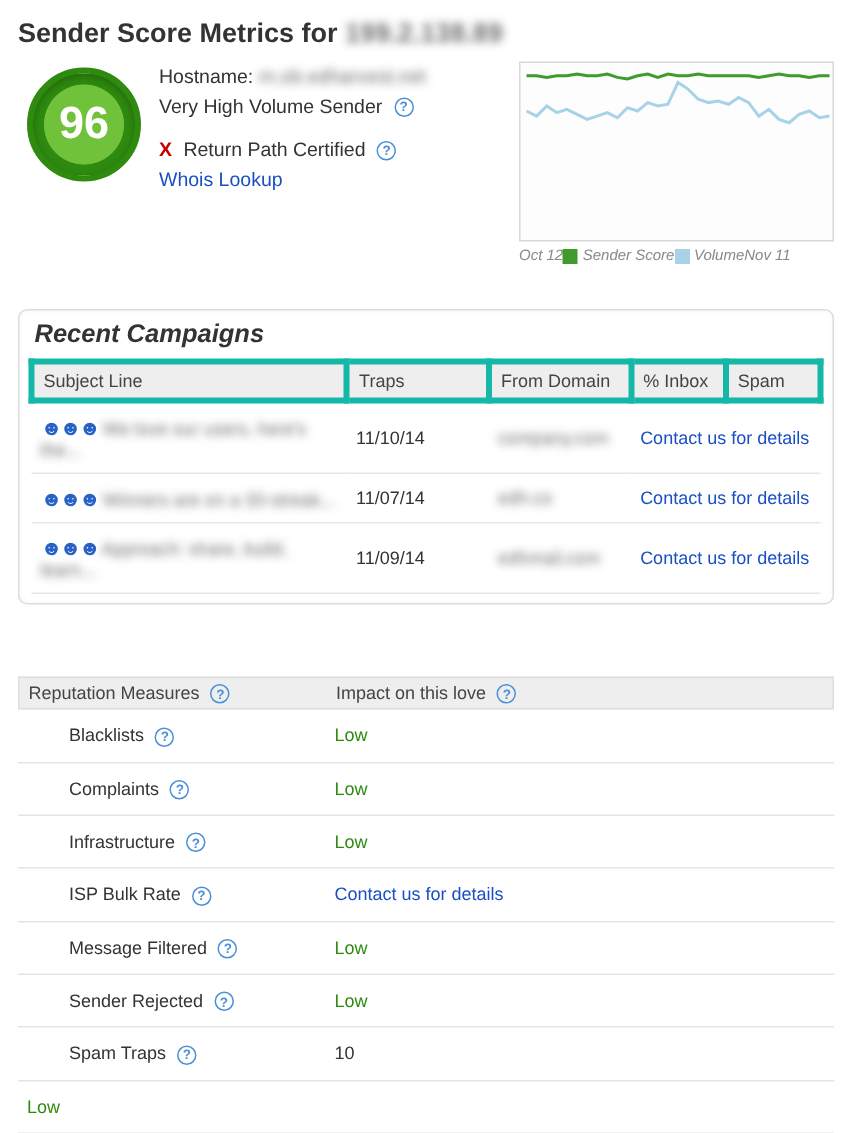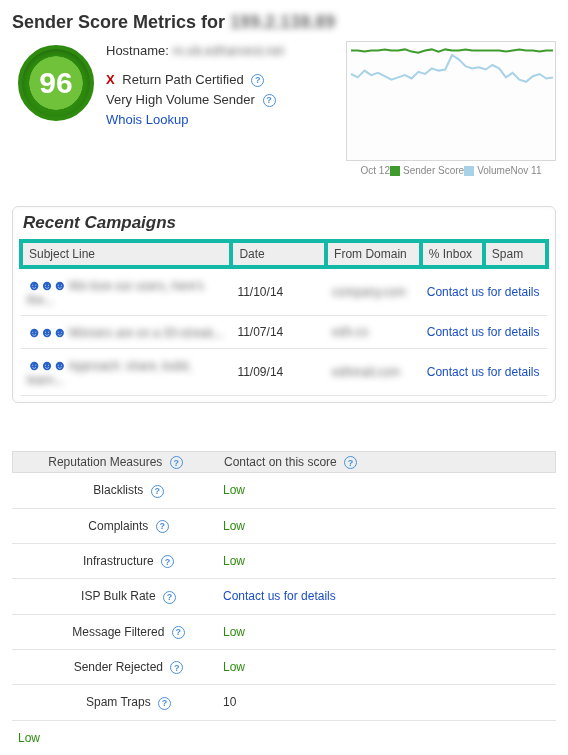--- a/index.html
+++ b/index.html
@@ -43,22 +43,22 @@
     border-radius: 50%; color: #4a90d9; font-size: 9px; font-weight: 700;
     align-items: center; justify-content: center; margin-left: 4px; vertical-align: middle;
     cursor: pointer;
   }
   .chart-col { width: 210px; flex-shrink: 0; }
   .chart-box {
     border: 1px solid #d8d8d8; background: #fdfdfd;
     height: 120px; width: 210px; position: relative; overflow: hidden;
   }
   .chart-labels {
-    display: flex; justify-content: center; align-items: center;
-    font-size: 10px; color: #888; margin-top: 4px;
+    display: flex; justify-content: flex-start; align-items: center;
+    font-size: 10px; color: #888; margin-top: 4px; font-style: italic;
   }
   .legend { display: flex; align-items: center; }
   .legend-item { display: flex; align-items: center; gap: 3px; }
   .swatch { width: 10px; height: 10px; }
   .swatch.green { background: #3e9b2c; }
   .swatch.blue { background: #a7d2e8; }
 
   .panel {
     border: 1px solid #dcdcdc; border-radius: 6px;
     margin-top: 30px; padding: 2px 6px 6px;
@@ -77,21 +77,21 @@
   }
   .people-icon { color: #2862c7; font-size: 14px; letter-spacing: -2px;}
   .contact-link { color: #1a4fc4; cursor: pointer; font-size: 12px; }
 
   .measures { margin-top: 48px; }
   .mhead {
     display: flex; background: #eee; border: 1px solid #ddd;
     font-size: 12px; color: #444;
   }
   .mhead > div { padding: 3px 6px; }
-  .mcol-l { width: 205px; text-align: center; }
+  .mcol-l { width: 205px; }
   .mcol-r { flex: 1; }
   .mrow {
     display: flex; border-bottom: 1px solid #e4e4e4; align-items: center;
   }
   .mrow .mcol-l { padding: 10px 6px 10px 34px; font-size: 12px; }
   .mrow .mcol-r { padding: 10px 6px; font-size: 12px; }
   .low { color: #2e8b0f; }
 </style>
 </head>
 <body>
@@ -102,27 +102,27 @@
 
 <div class="top">
   <div class="score-badge">
     <span>96</span>
   </div>
 
   <div class="info-col">
     <div class="row">
       <span>Hostname: </span><span class="blur">m.ob.edharvest.net</span>
     </div>
+    <div class="row">
+      <span>Very High Volume Sender</span>
+      <span class="help">?</span>
+    </div>
     <div class="row" style="margin-top:10px">
       <span class="x-mark">X</span>
       <span>Return Path Certified</span>
-      <span class="help">?</span>
-    </div>
-    <div class="row">
-      <span>Very High Volume Sender</span>
       <span class="help">?</span>
     </div>
     <div class="row" style="margin-top:0">
       <span class="link">Whois Lookup</span>
     </div>
   </div>
 
   <div class="chart-col">
     <div class="chart-box">
       <svg id="chart-svg" width="210" height="120">
@@ -146,21 +146,21 @@
     </div>
   </div>
 </div>
 
 <div class="panel">
   <h2>Recent Campaigns</h2>
   <table class="campaigns">
     <thead>
       <tr>
         <th style="width:40%">Subject Line</th>
-        <th style="width:18%">Date</th>
+        <th style="width:18%">Traps</th>
         <th style="width:18%">From Domain</th>
         <th style="width:12%">% Inbox</th>
         <th style="width:12%">Spam</th>
       </tr>
     </thead>
     <tbody id="campaign-body">
         <tr>
           <td><span class="people-icon">☻☻☻</span> <span class="blur">We love our users, here's the...</span></td>
           <td>11/10/14</td>
           <td><span class="blur">company.com</span></td>
@@ -182,21 +182,21 @@
   </table>
 </div>
 
 <div class="measures">
   <div class="mhead">
     <div class="mcol-l">
       <span>Reputation Measures</span>
       <span class="help">?</span>
     </div>
     <div class="mcol-r">
-      <span>Contact on this score</span>
+      <span>Impact on this love</span>
       <span class="help">?</span>
     </div>
   </div>
   <div id="measures-body">
       <div class="mrow">
         <div class="mcol-l"><span>Blacklists</span> <span class="help">?</span></div>
         <div class="mcol-r"><span class="low">Low</span></div>
       </div>
       <div class="mrow">
         <div class="mcol-l"><span>Complaints</span> <span class="help">?</span></div>

